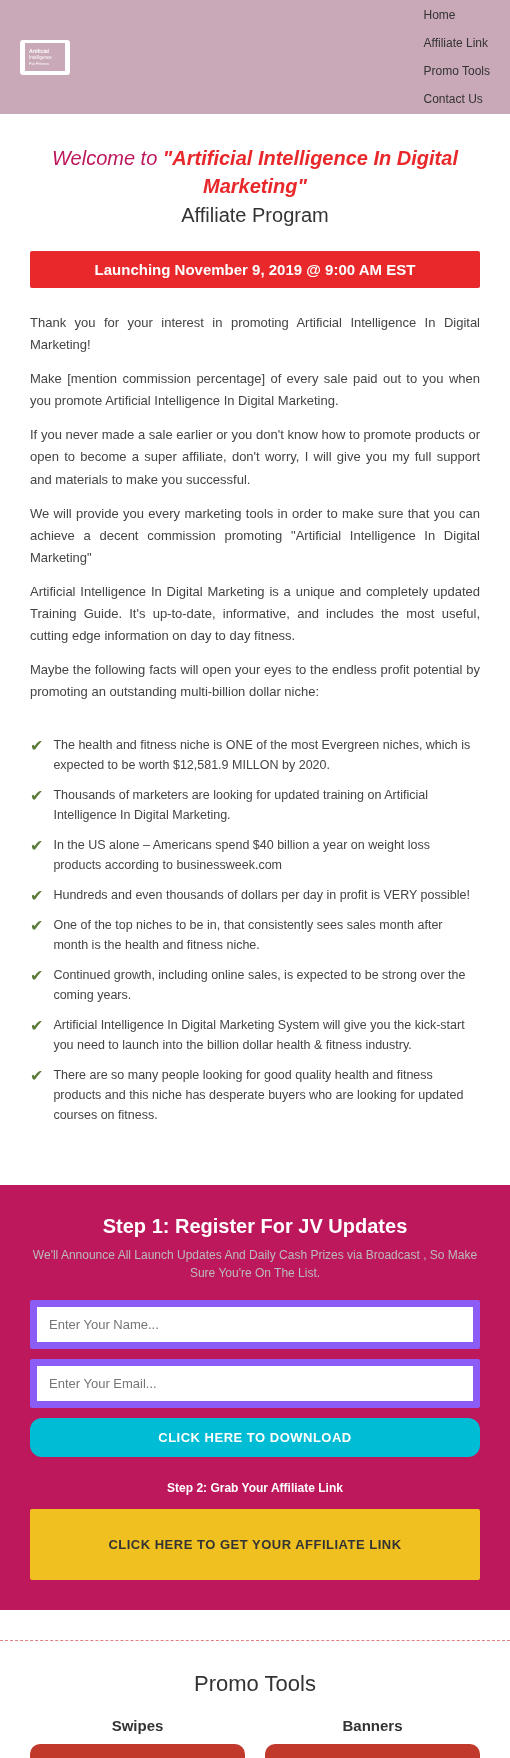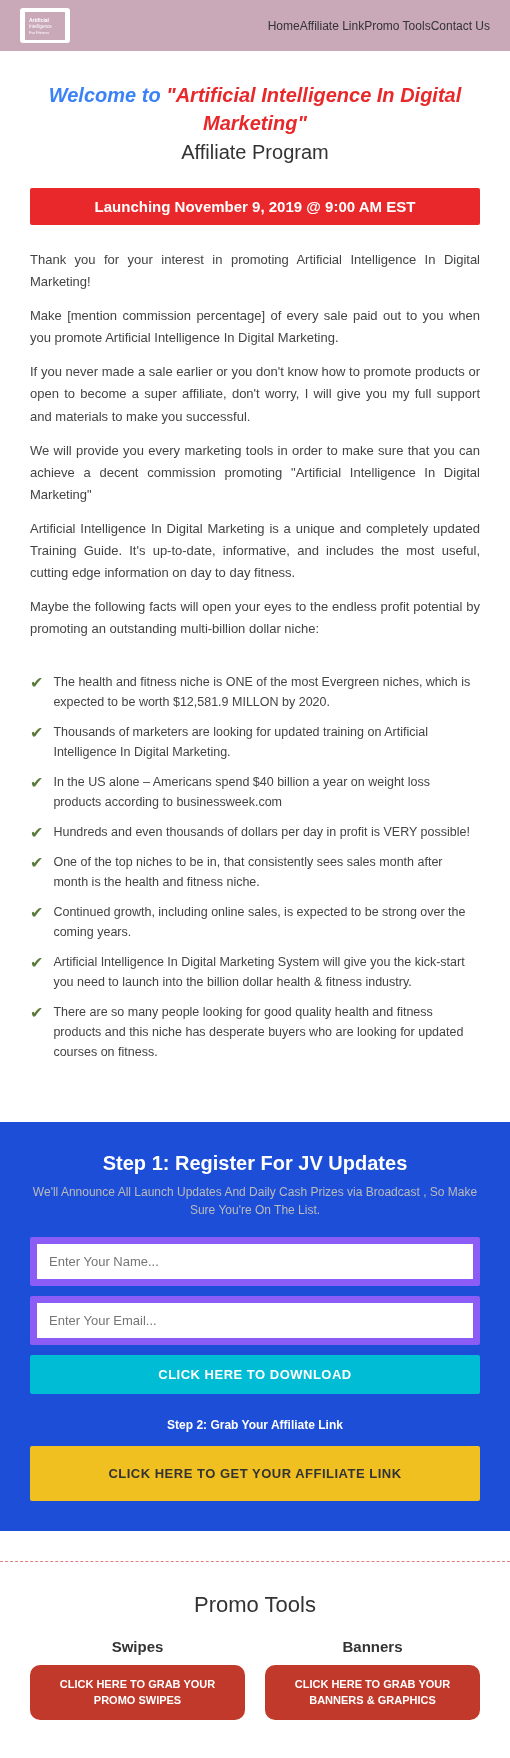--- a/index.html
+++ b/index.html
@@ -3,49 +3,49 @@
   <meta charset="utf-8">
   <style>
     * { margin: 0; padding: 0; box-sizing: border-box; }
     body { font-family: Arial, sans-serif; font-size: 13px; color: #333; background: #fff; width: 510px; }
 
     
     .header { background: #c9a8b8; padding: 8px 20px; display: flex; align-items: center; justify-content: space-between; }
     .header-logo { display: flex; align-items: center; gap: 6px; }
     .logo-icon { width: 50px; height: 35px; background: #fff; border-radius: 3px; display: flex; align-items: center; justify-content: center; overflow: hidden; }
     .logo-icon svg { width: 40px; height: 28px; }
-    .header-nav { display: flex; gap: 0; }
+    .header-nav { display: flex; gap: 14px; flex-direction: column; }
     .header-nav a { color: #333; text-decoration: none; font-size: 12px; font-weight: 500; }
 
     
     .hero { padding: 30px 30px 10px; text-align: center; }
     .hero h1 { font-size: 20px; font-weight: normal; color: #333; line-height: 1.4; }
-    .hero h1 span { color: #3b82f6; font-weight: bold; font-style: italic; }
+    .hero h1 span { color: #be185d; font-weight: normal; font-style: italic; }
     .hero h2 { font-size: 20px; font-weight: normal; color: #333; margin-top: 4px; }
 
     .launch-bar { background: #e8282a; color: #fff; text-align: center; padding: 10px; font-size: 15px; font-weight: bold; margin: 14px 30px; border-radius: 2px; }
 
     
     .content { padding: 10px 30px 20px; }
     .content p { margin-bottom: 12px; font-size: 13px; line-height: 1.7; color: #444; text-align: justify; }
 
     
     .checklist { padding: 0 30px 20px; }
     .checklist-item { display: flex; gap: 10px; margin-bottom: 10px; align-items: flex-start; }
     .check-icon { color: #5a7a3a; font-size: 16px; margin-top: 1px; flex-shrink: 0; }
     .checklist-item p { font-size: 12.5px; color: #444; line-height: 1.6; margin: 0; }
 
     
-    .dark-section { background: #1d4ed8; color: #fff; padding: 30px 30px 30px; }
+    .dark-section { background: #be185d; color: #fff; padding: 30px 30px 30px; }
     .dark-section h2 { text-align: center; font-size: 20px; font-weight: bold; margin-bottom: 8px; }
     .dark-section p.sub { text-align: center; font-size: 12px; color: #bbb; margin-bottom: 18px; line-height: 1.5; }
     .form-input { width: 100%; padding: 10px 12px; margin-bottom: 10px; border: 7px solid #8b5cf6; border-radius: 2px; font-size: 13px; background: #fff; color: #999; }
-    .btn-cyan { background: #00bcd4; color: #fff; border: none; width: 100%; padding: 12px; font-size: 13px; font-weight: bold; text-transform: uppercase; cursor: pointer; border-radius: 2px; letter-spacing: 0.5px; }
+    .btn-cyan { background: #00bcd4; color: #fff; border: none; width: 100%; padding: 12px; font-size: 13px; font-weight: bold; text-transform: uppercase; cursor: pointer; border-radius: 12px; letter-spacing: 0.5px; }
     .dark-section h3 { text-align: center; font-size: 12px; font-weight: bold; margin: 24px 0 14px; }
-    .btn-yellow { background: #f0c020; color: #333; border: none; width: 100%; padding: 20px; font-size: 13px; font-weight: bold; text-transform: uppercase; cursor: pointer; border-radius: 2px; letter-spacing: 0.5px; }
+    .btn-yellow { background: #f0c020; color: #333; border: none; width: 100%; padding: 28px; font-size: 13px; font-weight: bold; text-transform: uppercase; cursor: pointer; border-radius: 2px; letter-spacing: 0.5px; }
 
     
     .promo-divider { border: none; border-top: 1px dashed #e08080; margin: 0; }
     .promo-section { padding: 30px 30px; }
     .promo-section h2 { text-align: center; font-size: 22px; font-weight: normal; margin-bottom: 20px; color: #333; }
     .promo-cols { display: flex; gap: 20px; justify-content: center; }
     .promo-col { flex: 1; text-align: center; }
     .promo-col h3 { font-size: 15px; font-weight: bold; margin-bottom: 10px; color: #333; }
     .btn-red { background: #c0392b; color: #fff; border: none; padding: 12px 14px; font-size: 11px; font-weight: bold; text-transform: uppercase; cursor: pointer; border-radius: 10px; width: 100%; line-height: 1.4; }
 

